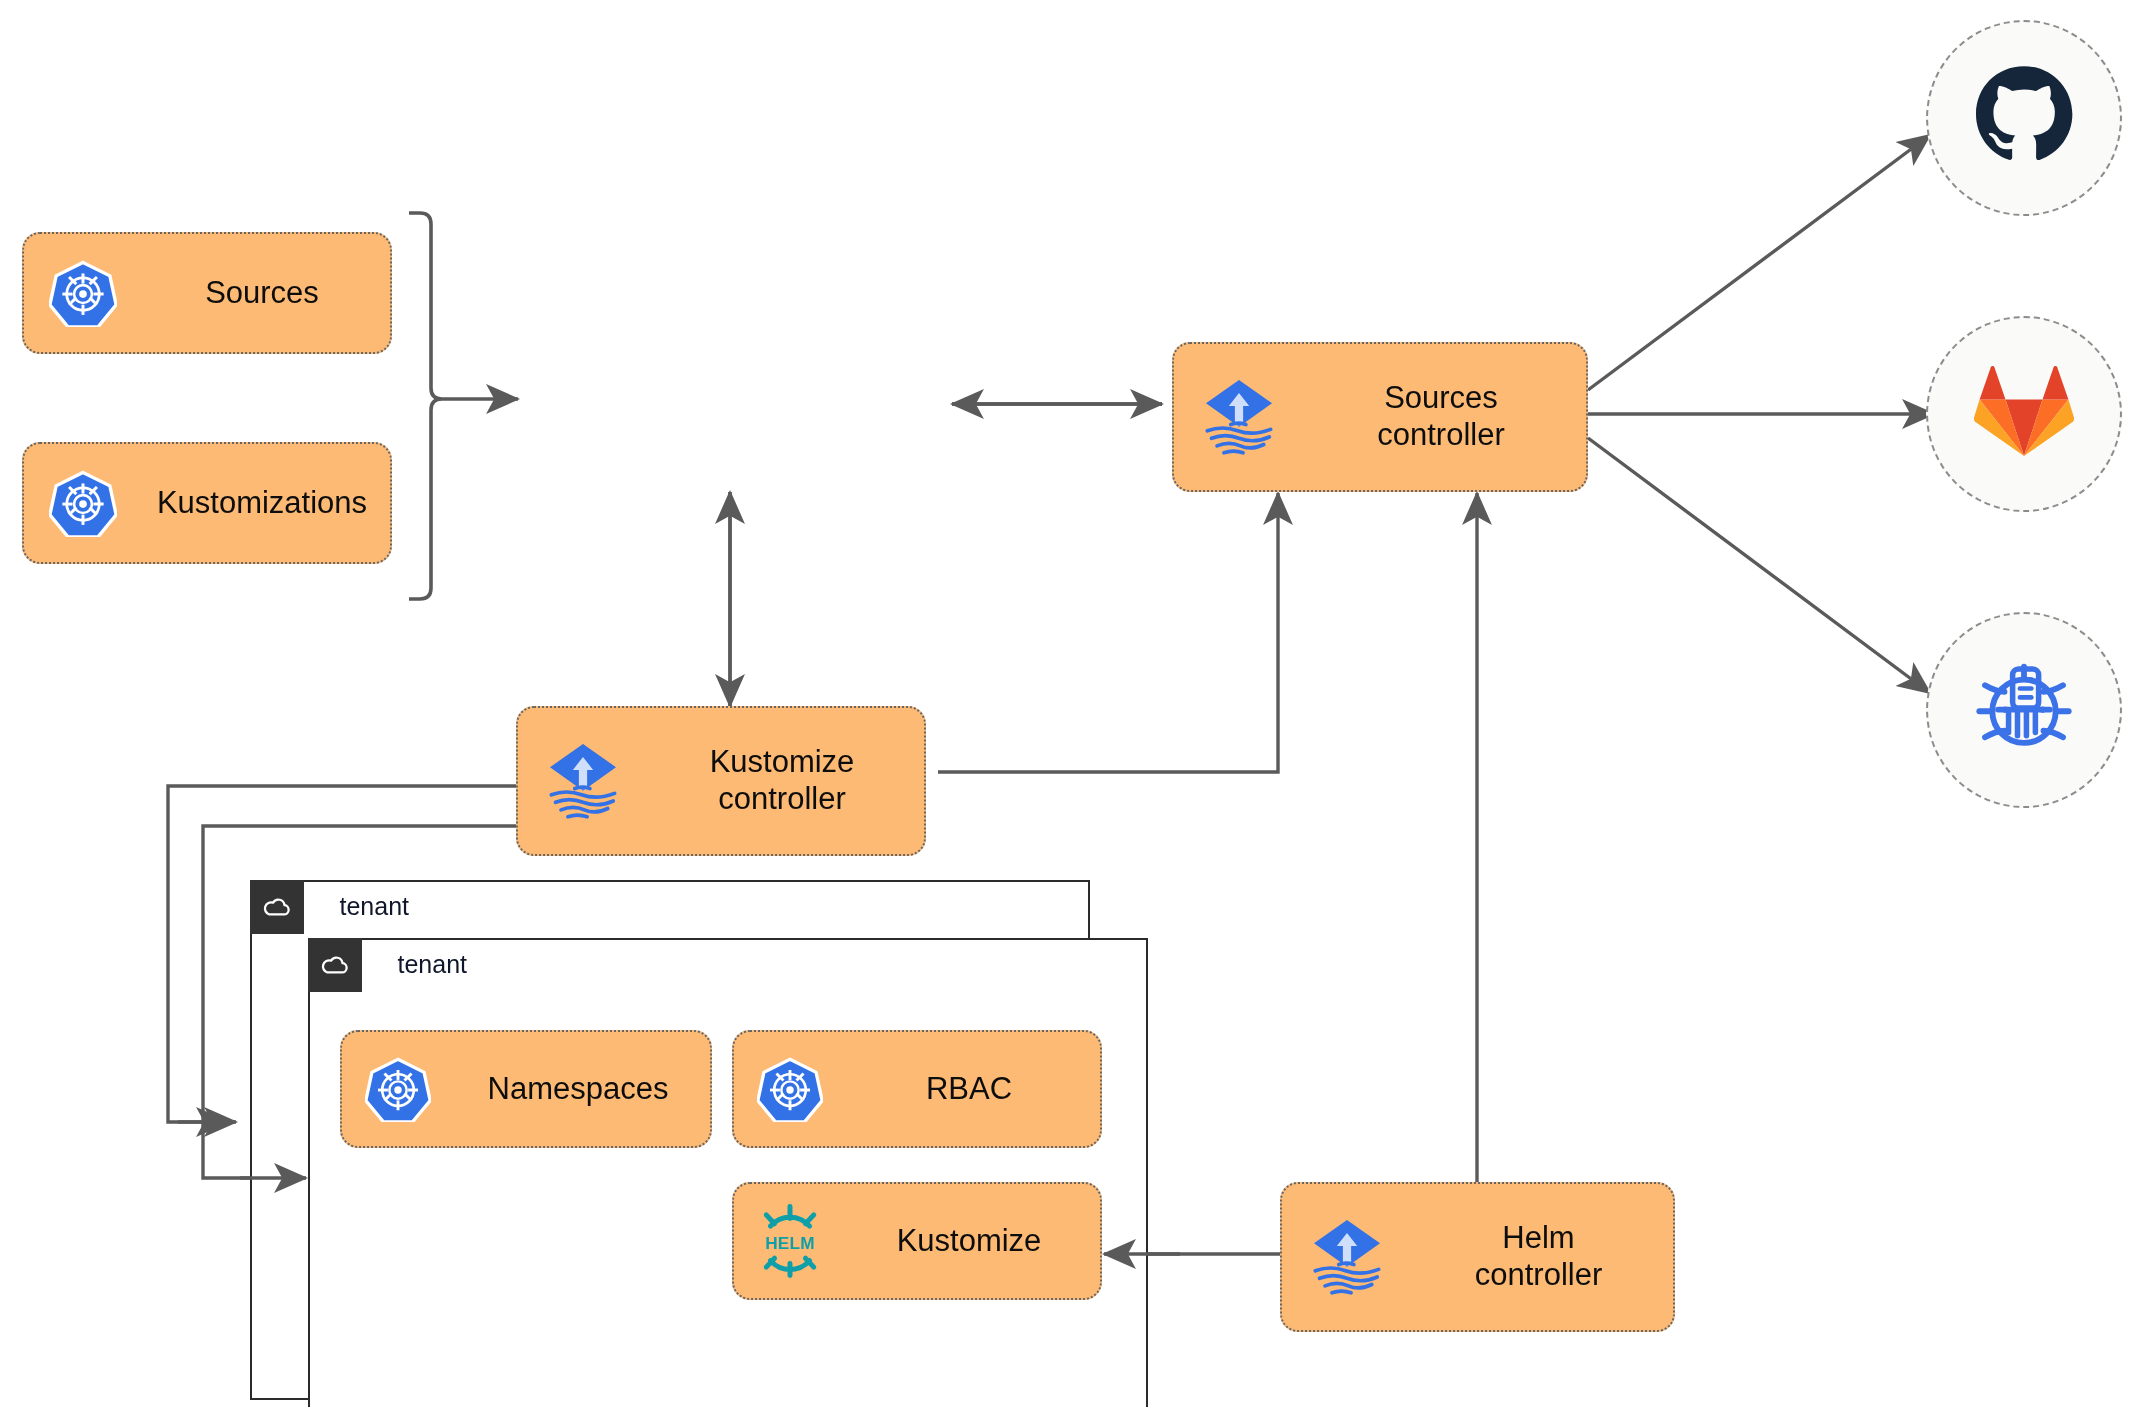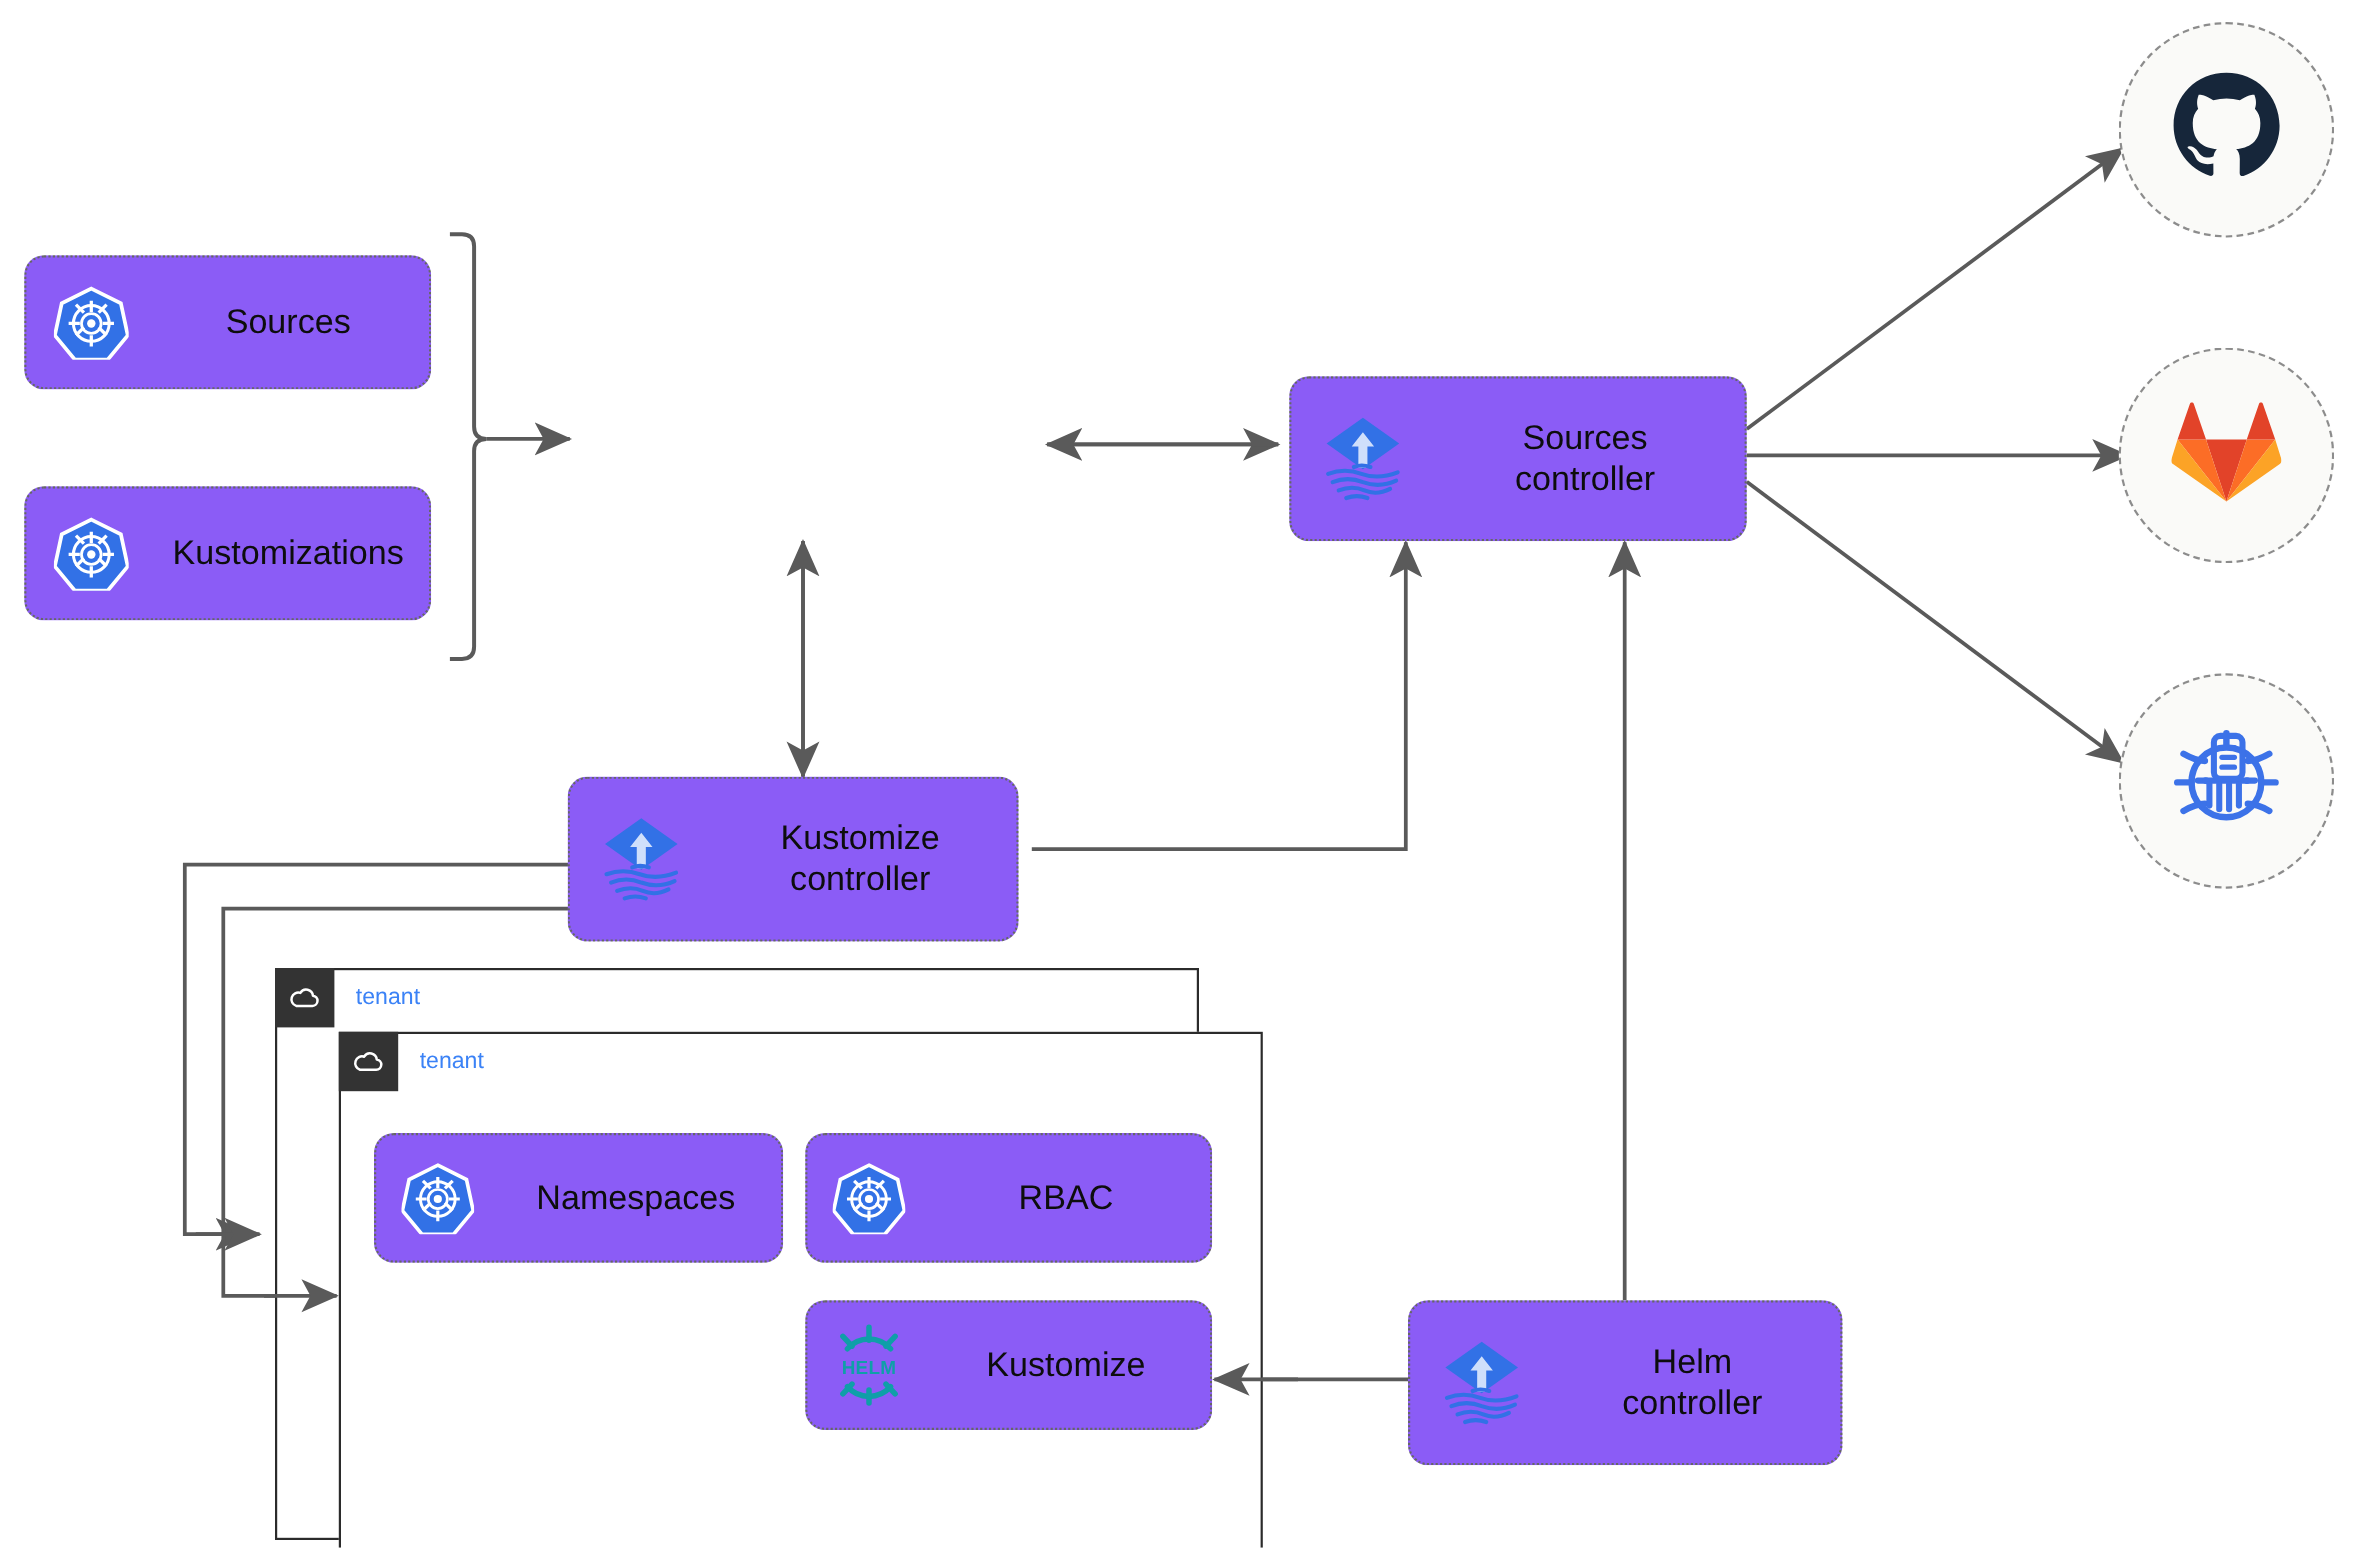--- a/index.html
+++ b/index.html
@@ -14,21 +14,21 @@
     position: relative;
     width: 2144px;
     height: 1407px;
     background: #ffffff;
     overflow: hidden;
   }
   
   .node {
     position: absolute;
     box-sizing: border-box;
-    background: #8b5cf6;
+    background: #fdba74;
     border: 2.5px dotted #666666;
     border-radius: 18px;
     display: flex;
     align-items: center;
     z-index: 5;
   }
   .node .ico {
     flex: 0 0 auto;
     display: flex;
     align-items: center;
@@ -74,23 +74,23 @@
   }
   .tenant-tab .tabicon {
     width: 54px;
     height: 54px;
     background: #333333;
     display: flex;
     align-items: center;
     justify-content: center;
   }
   .tenant-tab .tabtext {
-    color: #3b82f6;
-    font-size: 21px;
-    padding-left: 20px;
+    color: #0f172a;
+    font-size: 25px;
+    padding-left: 36px;
     white-space: nowrap;
   }
   
   #wires {
     position: absolute;
     left: 0;
     top: 0;
     width: 2144px;
     height: 1407px;
     z-index: 2;

